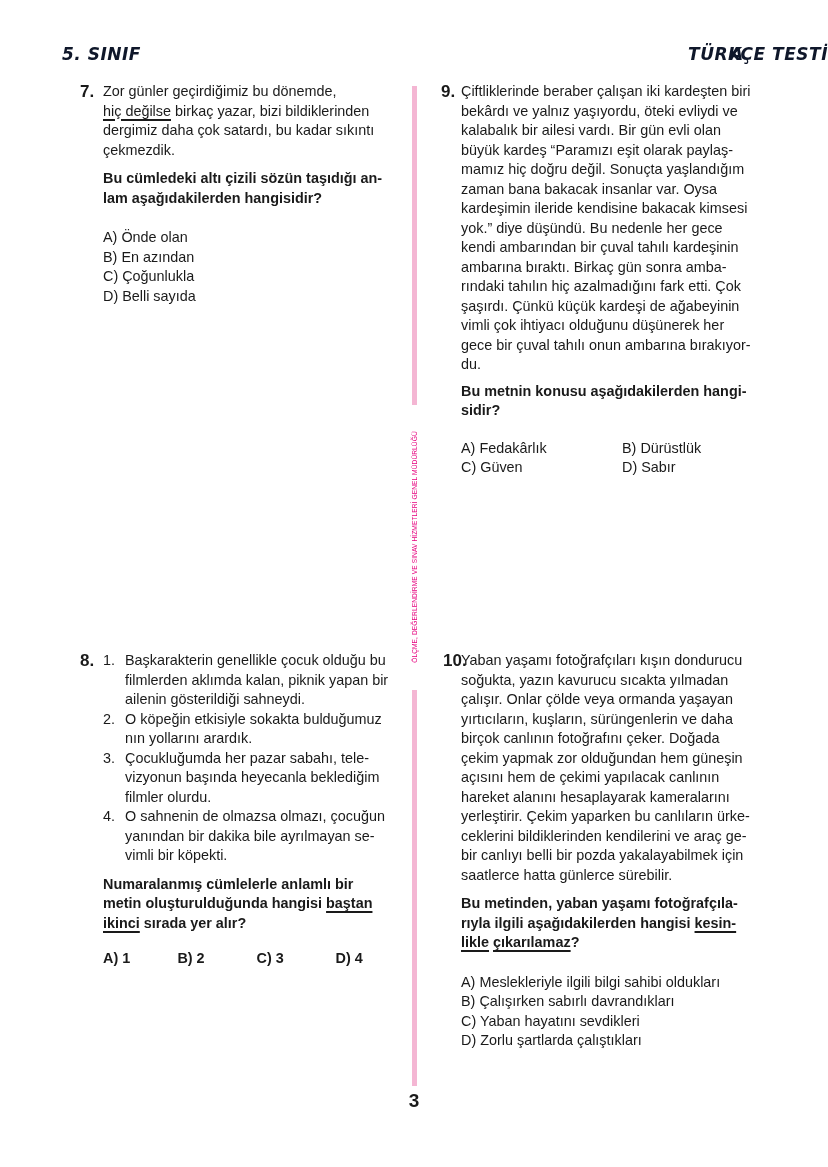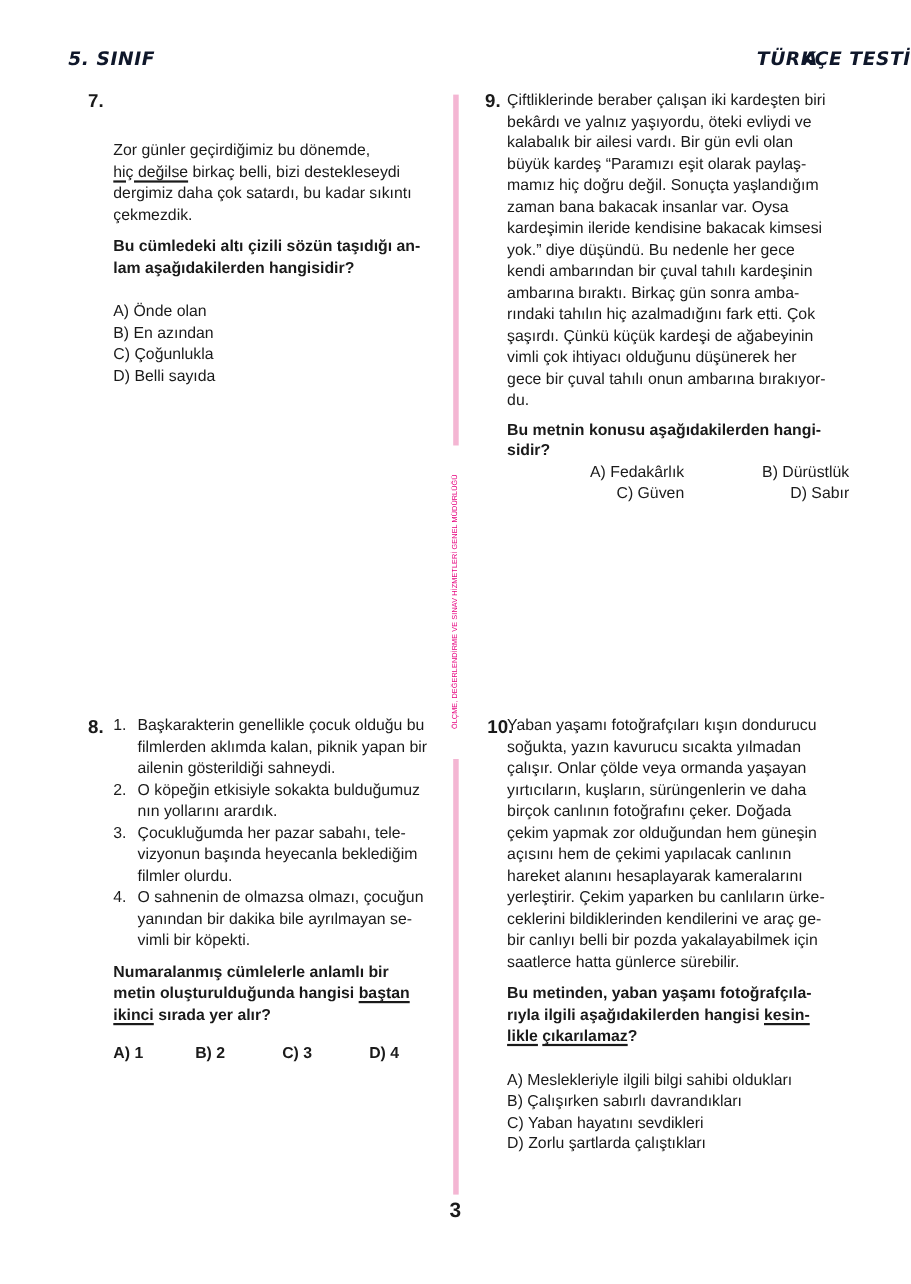--- a/index.html
+++ b/index.html
@@ -17,21 +17,21 @@
     .vert-text { position: absolute; left: 12px; top: 142px; transform: translate(-50%, -50%) rotate(-90deg); white-space: nowrap; font-size: 6.6px; color: #e6007e; letter-spacing: 0.1px; }
 
     .q { position: absolute; font-size: 14.4px; line-height: 19.5px; }
     .q-num { position: absolute; font-weight: bold; font-size: 17px; line-height: 19.5px; }
     .q-body p.ln { white-space: nowrap; }
     .prompt { font-weight: bold; margin-top: 8px; }
     .prompt p.ln { white-space: nowrap; }
     .u { text-decoration: underline; text-decoration-thickness: 1.5px; text-underline-offset: 3px; }
     .opts { margin-top: 21px; }
     .opt { white-space: nowrap; }
-    .opts-grid { display: grid; grid-template-columns: 161px 150px; text-align: right; }
+    .opts-grid { margin-top: 18px; display: grid; grid-template-columns: 161px 150px; }
     .opts-row { margin-top: 18px; display: flex; }
     .opts-row .opt { width: 80px; font-weight: bold; }
     .opts-row .opt:nth-child(2) { width: 85px; }
     .opts-row .opt:nth-child(3) { width: 85px; }
 
     .sent { position: relative; padding-left: 22px; }
     .sent-num { position: absolute; left: 0; top: 0; }
 
     .page-number { position: absolute; top: 1090px; left: 0; width: 828px; text-align: center; font-weight: bold; font-size: 19px; }
   </style>
@@ -44,23 +44,23 @@
   <span class="hdr-text hdr-right">A</span>
 </div>
 
 <div class="divider"></div>
 <div class="vert-wrap">
   <span class="vert-text">ÖLÇME, DEĞERLENDİRME VE SINAV HİZMETLERİ GENEL MÜDÜRLÜĞÜ</span>
 </div>
 
 <div class="q" style="left:80px; top:82px; width:320px;">
   <span class="q-num" style="left:0; top:0;">7.</span>
-  <div class="q-body" style="margin-left:23px;margin-top:46px;">
+  <div class="q-body" style="margin-left:23px;">
     <p class="ln">Zor günler geçirdiğimiz bu dönemde,</p>
-    <p class="ln"><span class="u">hiç değilse</span> <span>birkaç belli, bizi destekleseydi</span></p>
+    <p class="ln"><span class="u">hiç değilse</span> <span>birkaç yazar, bizi bildiklerinden</span></p>
     <p class="ln">dergimiz daha çok satardı, bu kadar sıkıntı</p>
     <p class="ln">çekmezdik.</p>
     <div class="prompt" style="margin-top:9px;">
       <p class="ln">Bu cümledeki altı çizili sözün taşıdığı an-</p>
       <p class="ln">lam aşağıdakilerden hangisidir?</p>
     </div>
     <div class="opts" style="margin-top:20px;">
       <p class="opt">A) Önde olan</p>
       <p class="opt">B) En azından</p>
       <p class="opt">C) Çoğunlukla</p>

